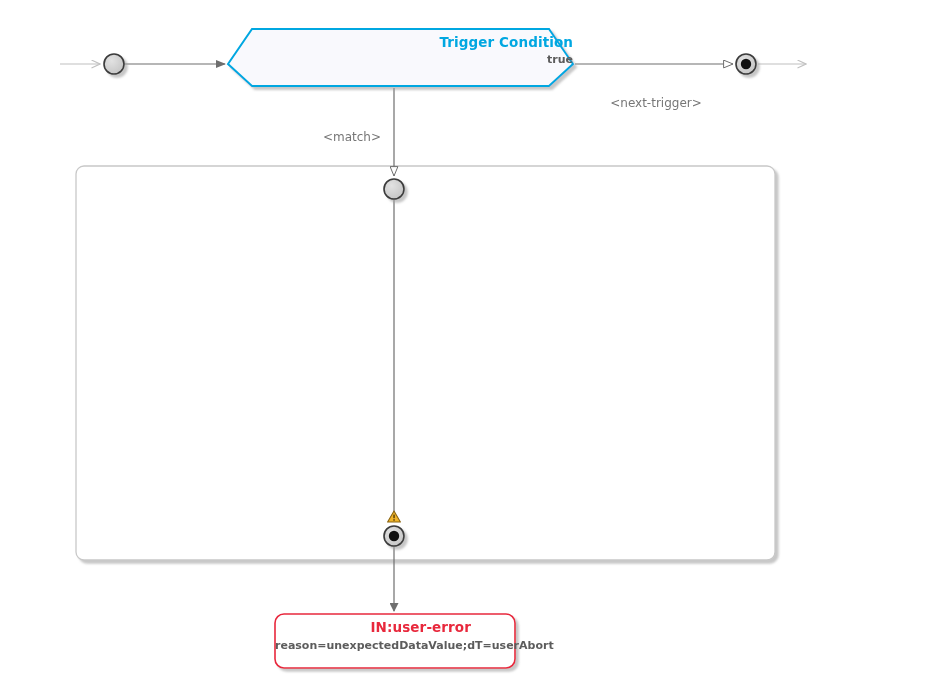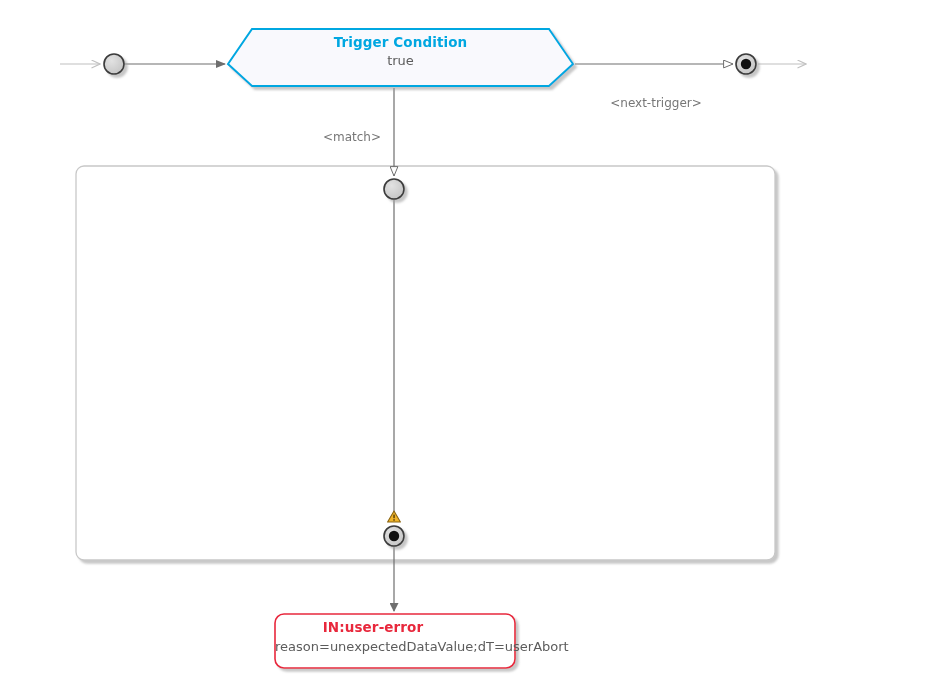--- a/index.html
+++ b/index.html
@@ -17,32 +17,32 @@
     background: #ffffff;
     overflow: hidden;
   }
   #diagram-svg {
     position: absolute;
     left: 0;
     top: 0;
   }
   .node-label {
     position: absolute;
-    text-align: center;
+    text-align: right;
     pointer-events: none;
     white-space: nowrap;
   }
   .title-text {
     font-size: 13.5px;
     font-weight: bold;
     letter-spacing: 0.1px;
   }
   .sub-text {
-    font-size: 13px;
-    font-weight: normal;
+    font-size: 11px;
+    font-weight: bold;
   }
   .edge-label {
     position: absolute;
     font-size: 12px;
     color: #767676;
     white-space: nowrap;
     text-align: center;
   }
 </style>
 </head>

